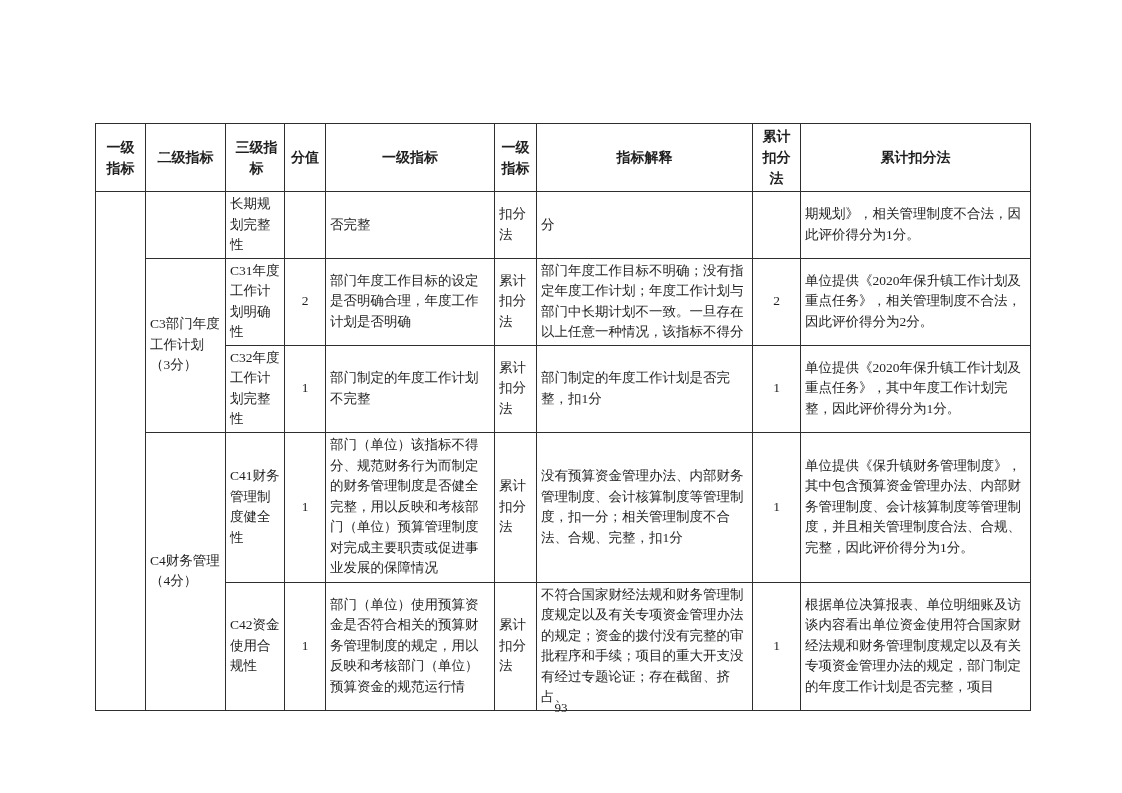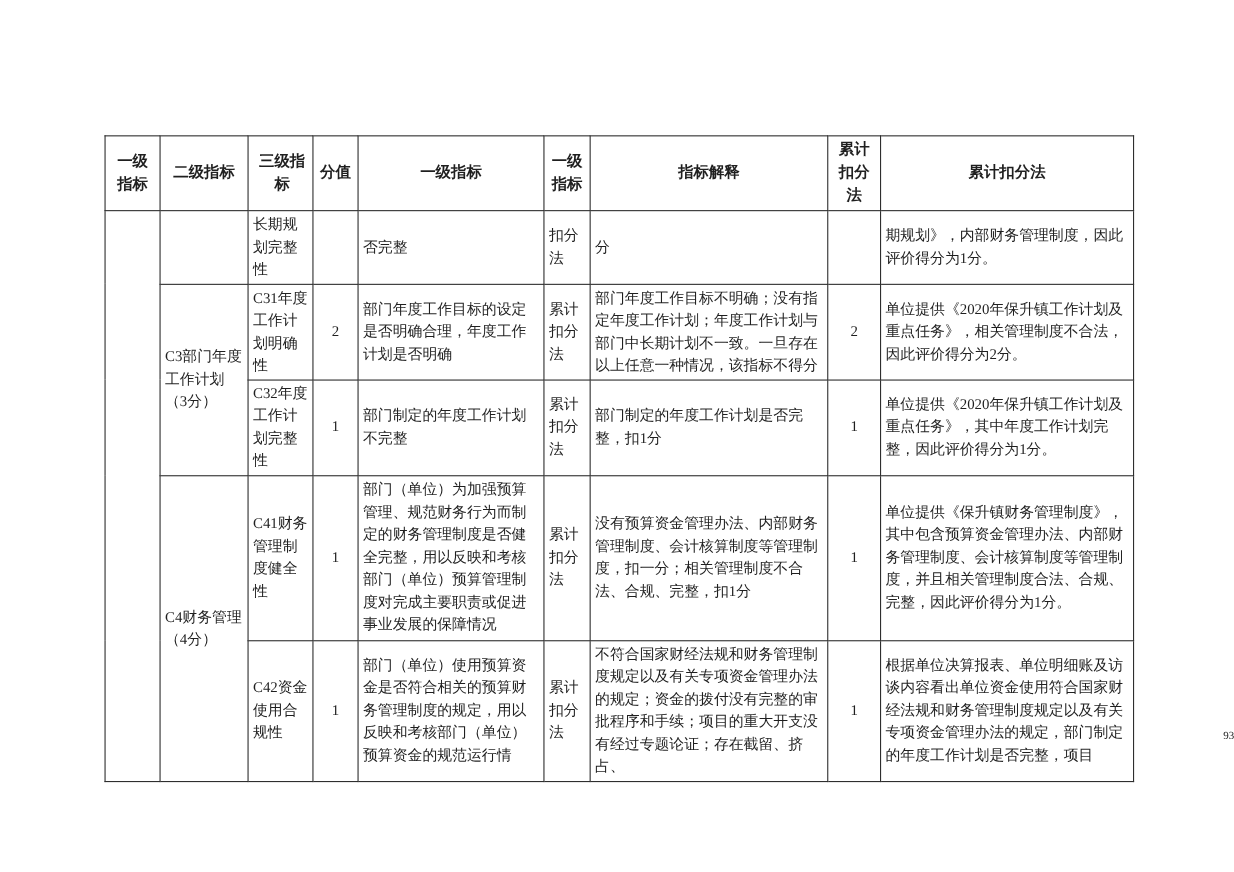--- a/index.html
+++ b/index.html
@@ -37,23 +37,23 @@
     line-height:20.5px;
     vertical-align:middle;
     padding:2px 4px;
   }
   td.c-center { text-align:center; }
   td.c-left   { text-align:left; padding:2px 4px 2px 7px; }
   td.c-text   { text-align:left; padding:2px 6px 2px 8px; }
   .page-number {
     position:absolute;
     left:0; right:0;
-    top:664px;
-    text-align:right;
-    font-size:10px;
+    top:700px;
+    text-align:center;
+    font-size:13px;
     color:#1f1f1f;
   }
 </style>
 </head>
 <body>
 
 <div class="page">
 
   <table class="eval">
     <colgroup>
@@ -83,21 +83,21 @@
 
     <tr style="height:65px">
       <td class="c-center" rowspan="5"></td>
       <td class="c-left"></td>
       <td class="c-left">长期规划完整性</td>
       <td class="c-center"></td>
       <td class="c-text">否完整</td>
       <td class="c-left">扣分法</td>
       <td class="c-text">分</td>
       <td class="c-center"></td>
-      <td class="c-text">期规划》，内部财务管理制度，因此评价得分为1分。</td>
+      <td class="c-text">期规划》，相关管理制度不合法，因此评价得分为1分。</td>
     </tr>
 
     <tr style="height:83px">
       <td class="c-left" rowspan="2">C3部门年度工作计划（3分）</td>
       <td class="c-left">C31年度工作计划明确性</td>
       <td class="c-center">2</td>
       <td class="c-text">部门年度工作目标的设定是否明确合理，年度工作计划是否明确</td>
       <td class="c-left">累计扣分法</td>
       <td class="c-text">部门年度工作目标不明确；没有指定年度工作计划；年度工作计划与部门中长期计划不一致。一旦存在以上任意一种情况，该指标不得分</td>
       <td class="c-center">2</td>
@@ -111,21 +111,21 @@
       <td class="c-left">累计扣分法</td>
       <td class="c-text">部门制定的年度工作计划是否完整，扣1分</td>
       <td class="c-center">1</td>
       <td class="c-text">单位提供《2020年保升镇工作计划及重点任务》，其中年度工作计划完整，因此评价得分为1分。</td>
     </tr>
 
     <tr style="height:150px">
       <td class="c-left" rowspan="2">C4财务管理（4分）</td>
       <td class="c-left">C41财务管理制度健全性</td>
       <td class="c-center">1</td>
-      <td class="c-text">部门（单位）为加强预算管理、规范财务行为而制定的财务管理制度是否健全完整，用以反映和考核部门（单位）预算管理制度对完成主要职责或促进事业发展的保障情况</td>
+      <td class="c-text">部门（单位）该指标不得分、规范财务行为而制定的财务管理制度是否健全完整，用以反映和考核部门（单位）预算管理制度对完成主要职责或促进事业发展的保障情况</td>
       <td class="c-left">累计扣分法</td>
       <td class="c-text">没有预算资金管理办法、内部财务管理制度、会计核算制度等管理制度，扣一分；相关管理制度不合法、合规、完整，扣1分</td>
       <td class="c-center">1</td>
       <td class="c-text">单位提供《保升镇财务管理制度》，其中包含预算资金管理办法、内部财务管理制度、会计核算制度等管理制度，并且相关管理制度合法、合规、完整，因此评价得分为1分。</td>
     </tr>
 
     <tr style="height:101px">
       <td class="c-left">C42资金使用合规性</td>
       <td class="c-center">1</td>
       <td class="c-text">部门（单位）使用预算资金是否符合相关的预算财务管理制度的规定，用以反映和考核部门（单位）预算资金的规范运行情</td>

